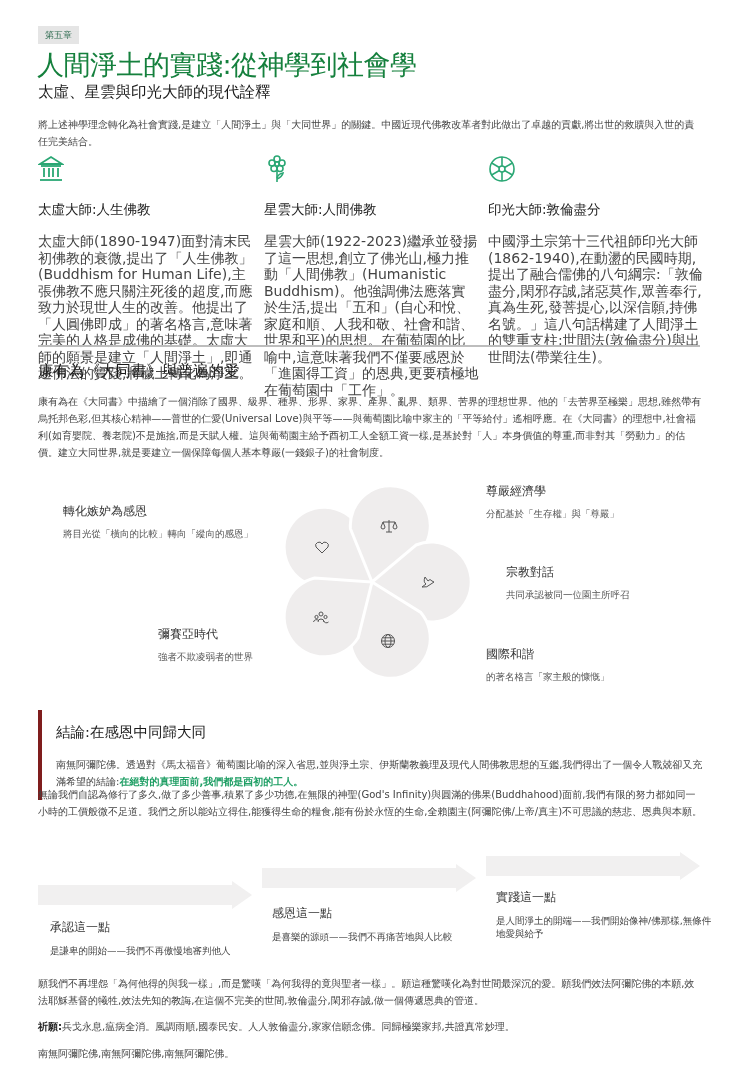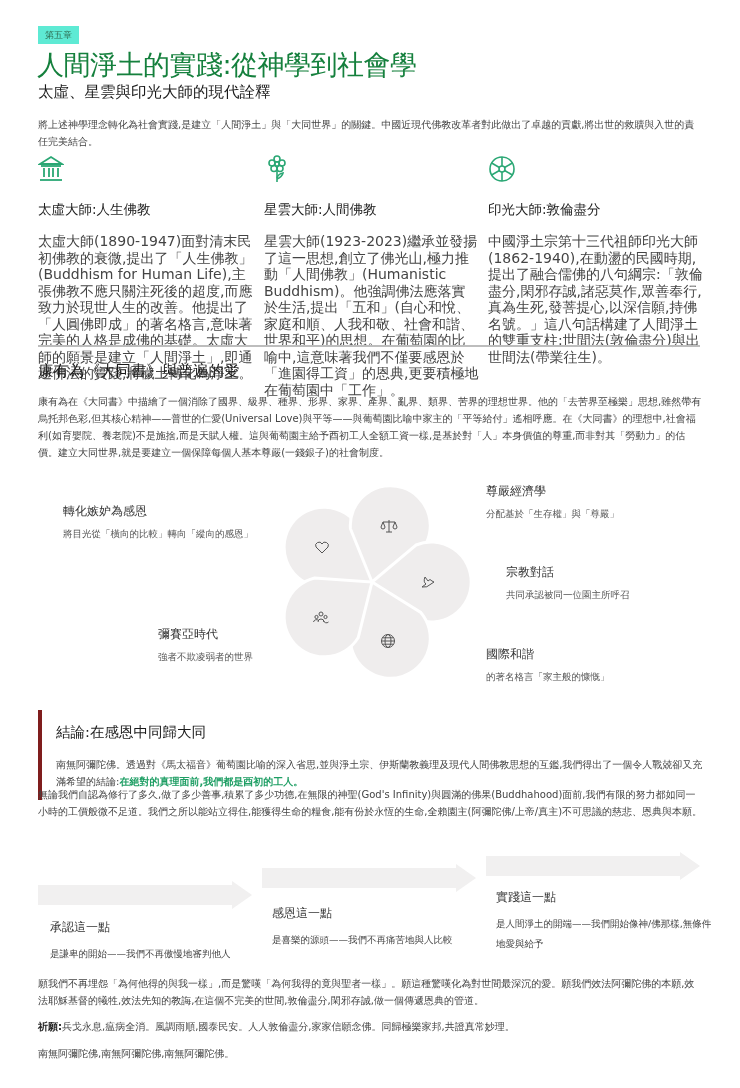--- a/index.html
+++ b/index.html
@@ -7,21 +7,21 @@
   body {
     font-family: "DejaVu Sans", "Liberation Sans", sans-serif;
     color: #1a1a1a;
     position: relative;
     height: 1088px;
     overflow: hidden;
   }
   .abs { position: absolute; }
   .badge {
     left: 38px; top: 26px; height: 18px; padding: 0 7px;
-    background: #5eead4; color: #2e6b50; font-size: 9px; line-height: 18px;
+    background: #e5e5e5; color: #2e6b50; font-size: 9px; line-height: 18px;
   }
   .title { left: 37px; top: 47px; font-size: 27px; color: #15803d; letter-spacing: -0.5px; white-space: nowrap; }
   .subtitle { left: 38px; top: 82px; font-size: 15.5px; color: #1a1a1a; white-space: nowrap; }
   .p { font-size: 10px; line-height: 17px; color: #444; }
   .intro { left: 38px; top: 116px; width: 665px; }
   .col { width: 215px; }
   .col .icon { width: 26px; height: 28px; display: block; }
   .col h3 { font-size: 13.5px; font-weight: normal; color: #222; margin-top: 18px; white-space: nowrap; }
   .col .desc { margin-top: 14px; font-size: 14px; line-height: 16.5px; color: #444; }
   .rule { left: 38px; top: 345px; width: 662px; height: 2px; background: #bdbdbd; }
@@ -31,21 +31,21 @@
   .lbl-title { font-size: 12px; color: #333; white-space: nowrap; }
   .lbl-desc { font-size: 9.5px; color: #555; white-space: nowrap; margin-top: 8px; }
   .right { text-align: left; }
   .concl { left: 38px; top: 710px; width: 665px; height: 90px; border-left: 4px solid #7f1d1d; padding-left: 14px; }
   .concl h2 { font-size: 14.5px; font-weight: normal; color: #1a1a1a; margin-top: 13px; }
   .concl .p { margin-top: 14px; }
   .green { color: #1e9e64; font-weight: bold; }
   .para2 { left: 38px; top: 786px; width: 665px; }
   .arrows { left: 30px; top: 845px; width: 690px; height: 120px; }
   .step-title { font-size: 12px; color: #333; white-space: nowrap; }
-  .step-desc { font-size: 9.5px; color: #444; line-height: 20px; margin-top: 8px; }
+  .step-desc { font-size: 9.5px; color: #444; line-height: 13px; margin-top: 8px; }
   .para3 { left: 38px; top: 975px; width: 665px; }
   .pray { left: 38px; top: 1018px; width: 665px; }
   .namo { left: 38px; top: 1045px; width: 665px; }
   b.k { color: #222; }
 </style>
 </head>
 <body>
 
 <div class="abs badge">第五章</div>
 <div class="abs title">人間淨土的實踐:從神學到社會學</div>
@@ -75,21 +75,21 @@
       <circle cx="13" cy="4" r="3"></circle>
       <circle cx="18" cy="8" r="3"></circle>
       <circle cx="16" cy="13.5" r="3"></circle>
       <circle cx="10" cy="13.5" r="3"></circle>
       <circle cx="8" cy="8" r="3"></circle>
       <line x1="13" y1="16" x2="13" y2="27"></line>
       <path d="M13 24 Q18 22 19 18 Q14 19 13 23"></path>
     </svg>
   </span>
   <h3>星雲大師:人間佛教</h3>
-  <div class="desc">星雲大師(1923-2023)繼承並發揚了這一思想,創立了佛光山,極力推動「人間佛教」(Humanistic Buddhism)。他強調佛法應落實於生活,提出「五和」(自心和悅、家庭和順、人我和敬、社會和諧、世界和平)的思想。在葡萄園的比喻中,這意味著我們不僅要感恩於「進園得工資」的恩典,更要積極地在葡萄園中「工作」。</div>
+  <div class="desc">星雲大師(1922-2023)繼承並發揚了這一思想,創立了佛光山,極力推動「人間佛教」(Humanistic Buddhism)。他強調佛法應落實於生活,提出「五和」(自心和悅、家庭和順、人我和敬、社會和諧、世界和平)的思想。在葡萄園的比喻中,這意味著我們不僅要感恩於「進園得工資」的恩典,更要積極地在葡萄園中「工作」。</div>
 </div>
 
 <div class="abs col" style="left:488px; top:155px;">
   <span class="icon">
     <svg width="28" height="28" viewBox="0 0 28 28" fill="none" stroke="#2aa774" stroke-width="1.6">
       <circle cx="14" cy="14" r="12"></circle>
       <circle cx="14" cy="14" r="3"></circle>
       <line x1="14" y1="2" x2="14" y2="11"></line>
       <line x1="14" y1="17" x2="14" y2="26"></line>
       <line x1="3.6" y1="8" x2="11.4" y2="12.5"></line>

